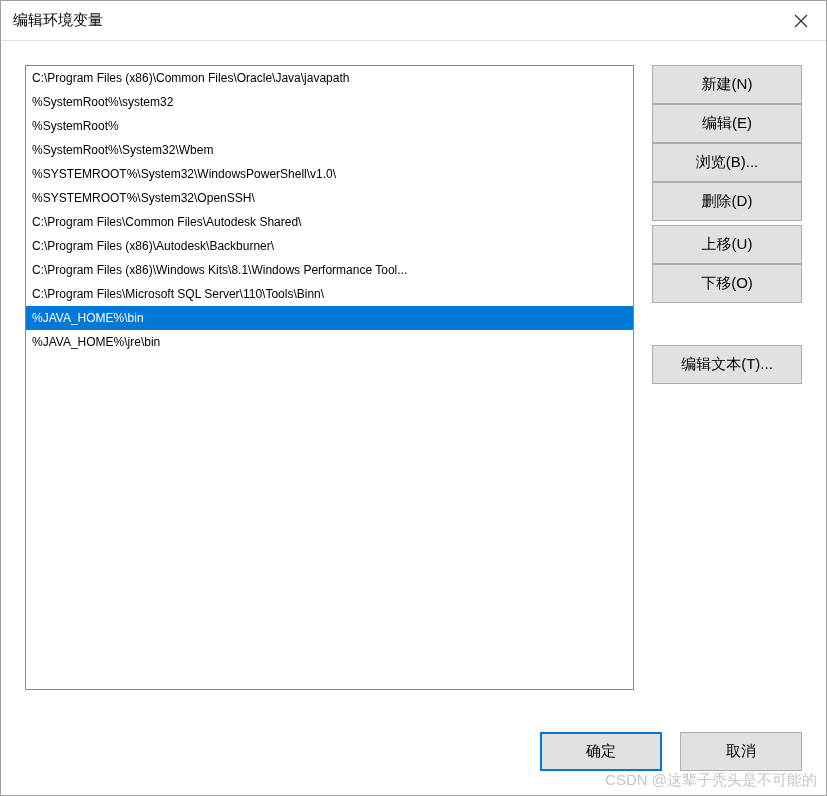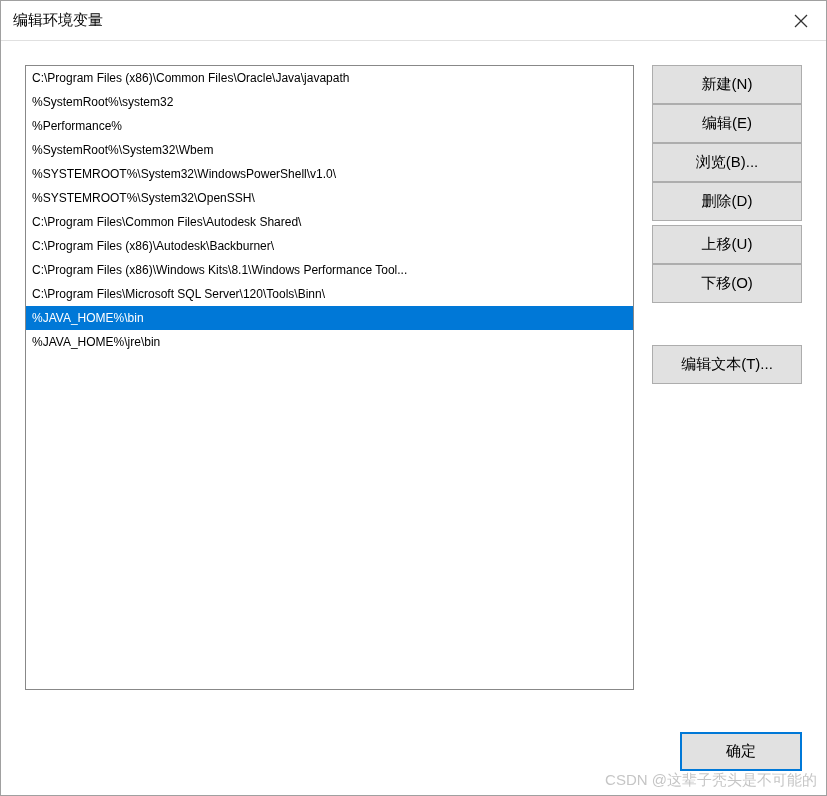--- a/index.html
+++ b/index.html
@@ -130,43 +130,44 @@
           <line x1="1" y1="1" x2="13" y2="13" stroke="#333" stroke-width="1.2"></line>
           <line x1="13" y1="1" x2="1" y2="13" stroke="#333" stroke-width="1.2"></line>
         </svg>
     </div>
   </div>
 
   <div class="content">
     <div class="list-container" id="path-list">
         <div class="list-item">C:\Program Files (x86)\Common Files\Oracle\Java\javapath</div>
         <div class="list-item">%SystemRoot%\system32</div>
-        <div class="list-item">%Performance%</div>
+        <div class="list-item">%SystemRoot%</div>
         <div class="list-item">%SystemRoot%\System32\Wbem</div>
         <div class="list-item">%SYSTEMROOT%\System32\WindowsPowerShell\v1.0\</div>
         <div class="list-item">%SYSTEMROOT%\System32\OpenSSH\</div>
         <div class="list-item">C:\Program Files\Common Files\Autodesk Shared\</div>
         <div class="list-item">C:\Program Files (x86)\Autodesk\Backburner\</div>
         <div class="list-item">C:\Program Files (x86)\Windows Kits\8.1\Windows Performance Tool...</div>
-        <div class="list-item">C:\Program Files\Microsoft SQL Server\120\Tools\Binn\</div>
+        <div class="list-item">C:\Program Files\Microsoft SQL Server\110\Tools\Binn\</div>
         <div class="list-item selected">%JAVA_HOME%\bin</div>
         <div class="list-item">%JAVA_HOME%\jre\bin</div>
       </div>
 
     <div class="button-column">
       <button class="btn">新建(N)</button>
       <button class="btn">编辑(E)</button>
       <button class="btn">浏览(B)...</button>
       <button class="btn">删除(D)</button>
       <div class="spacer-small"></div>
       <button class="btn">上移(U)</button>
       <button class="btn">下移(O)</button>
       <div class="spacer-large"></div>
       <button class="btn">编辑文本(T)...</button>
     </div>
   </div>
 
   <div class="footer">
     <button class="btn btn-primary">确定</button>
+    <button class="btn">取消</button>
   </div>
 </div>
 
 <div class="watermark">CSDN @这辈子秃头是不可能的</div>
 
 </body></html>

